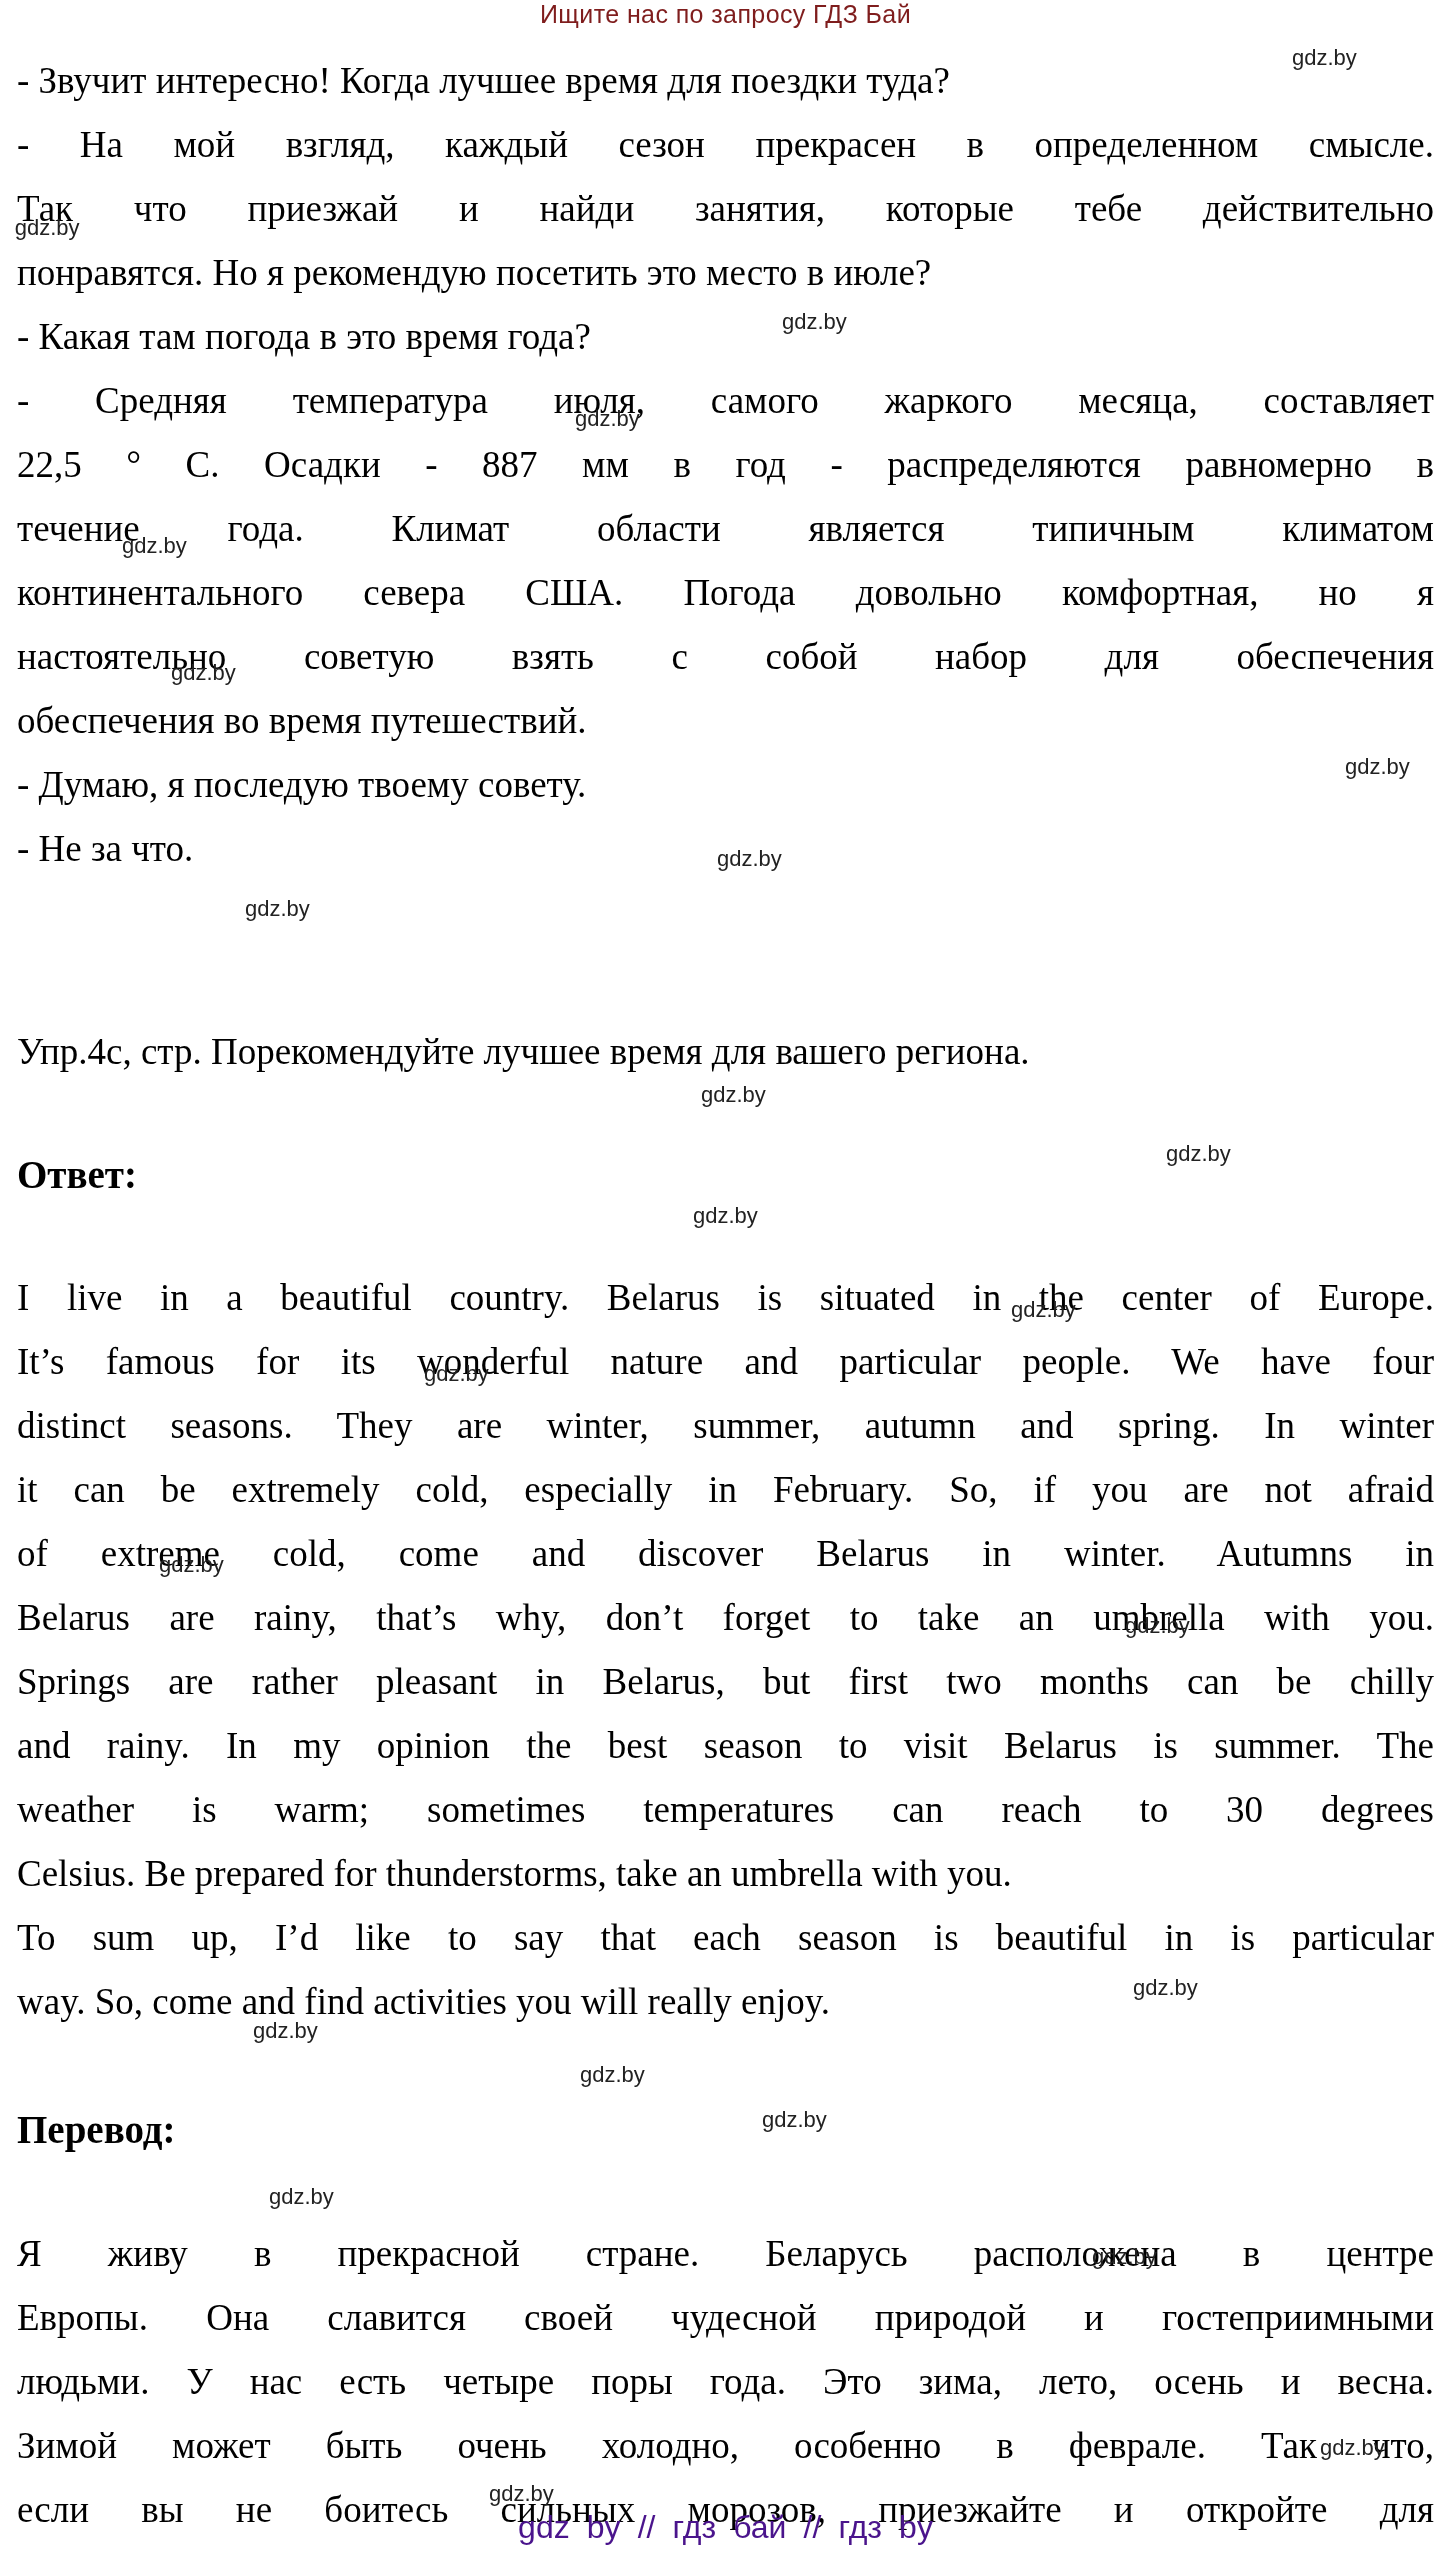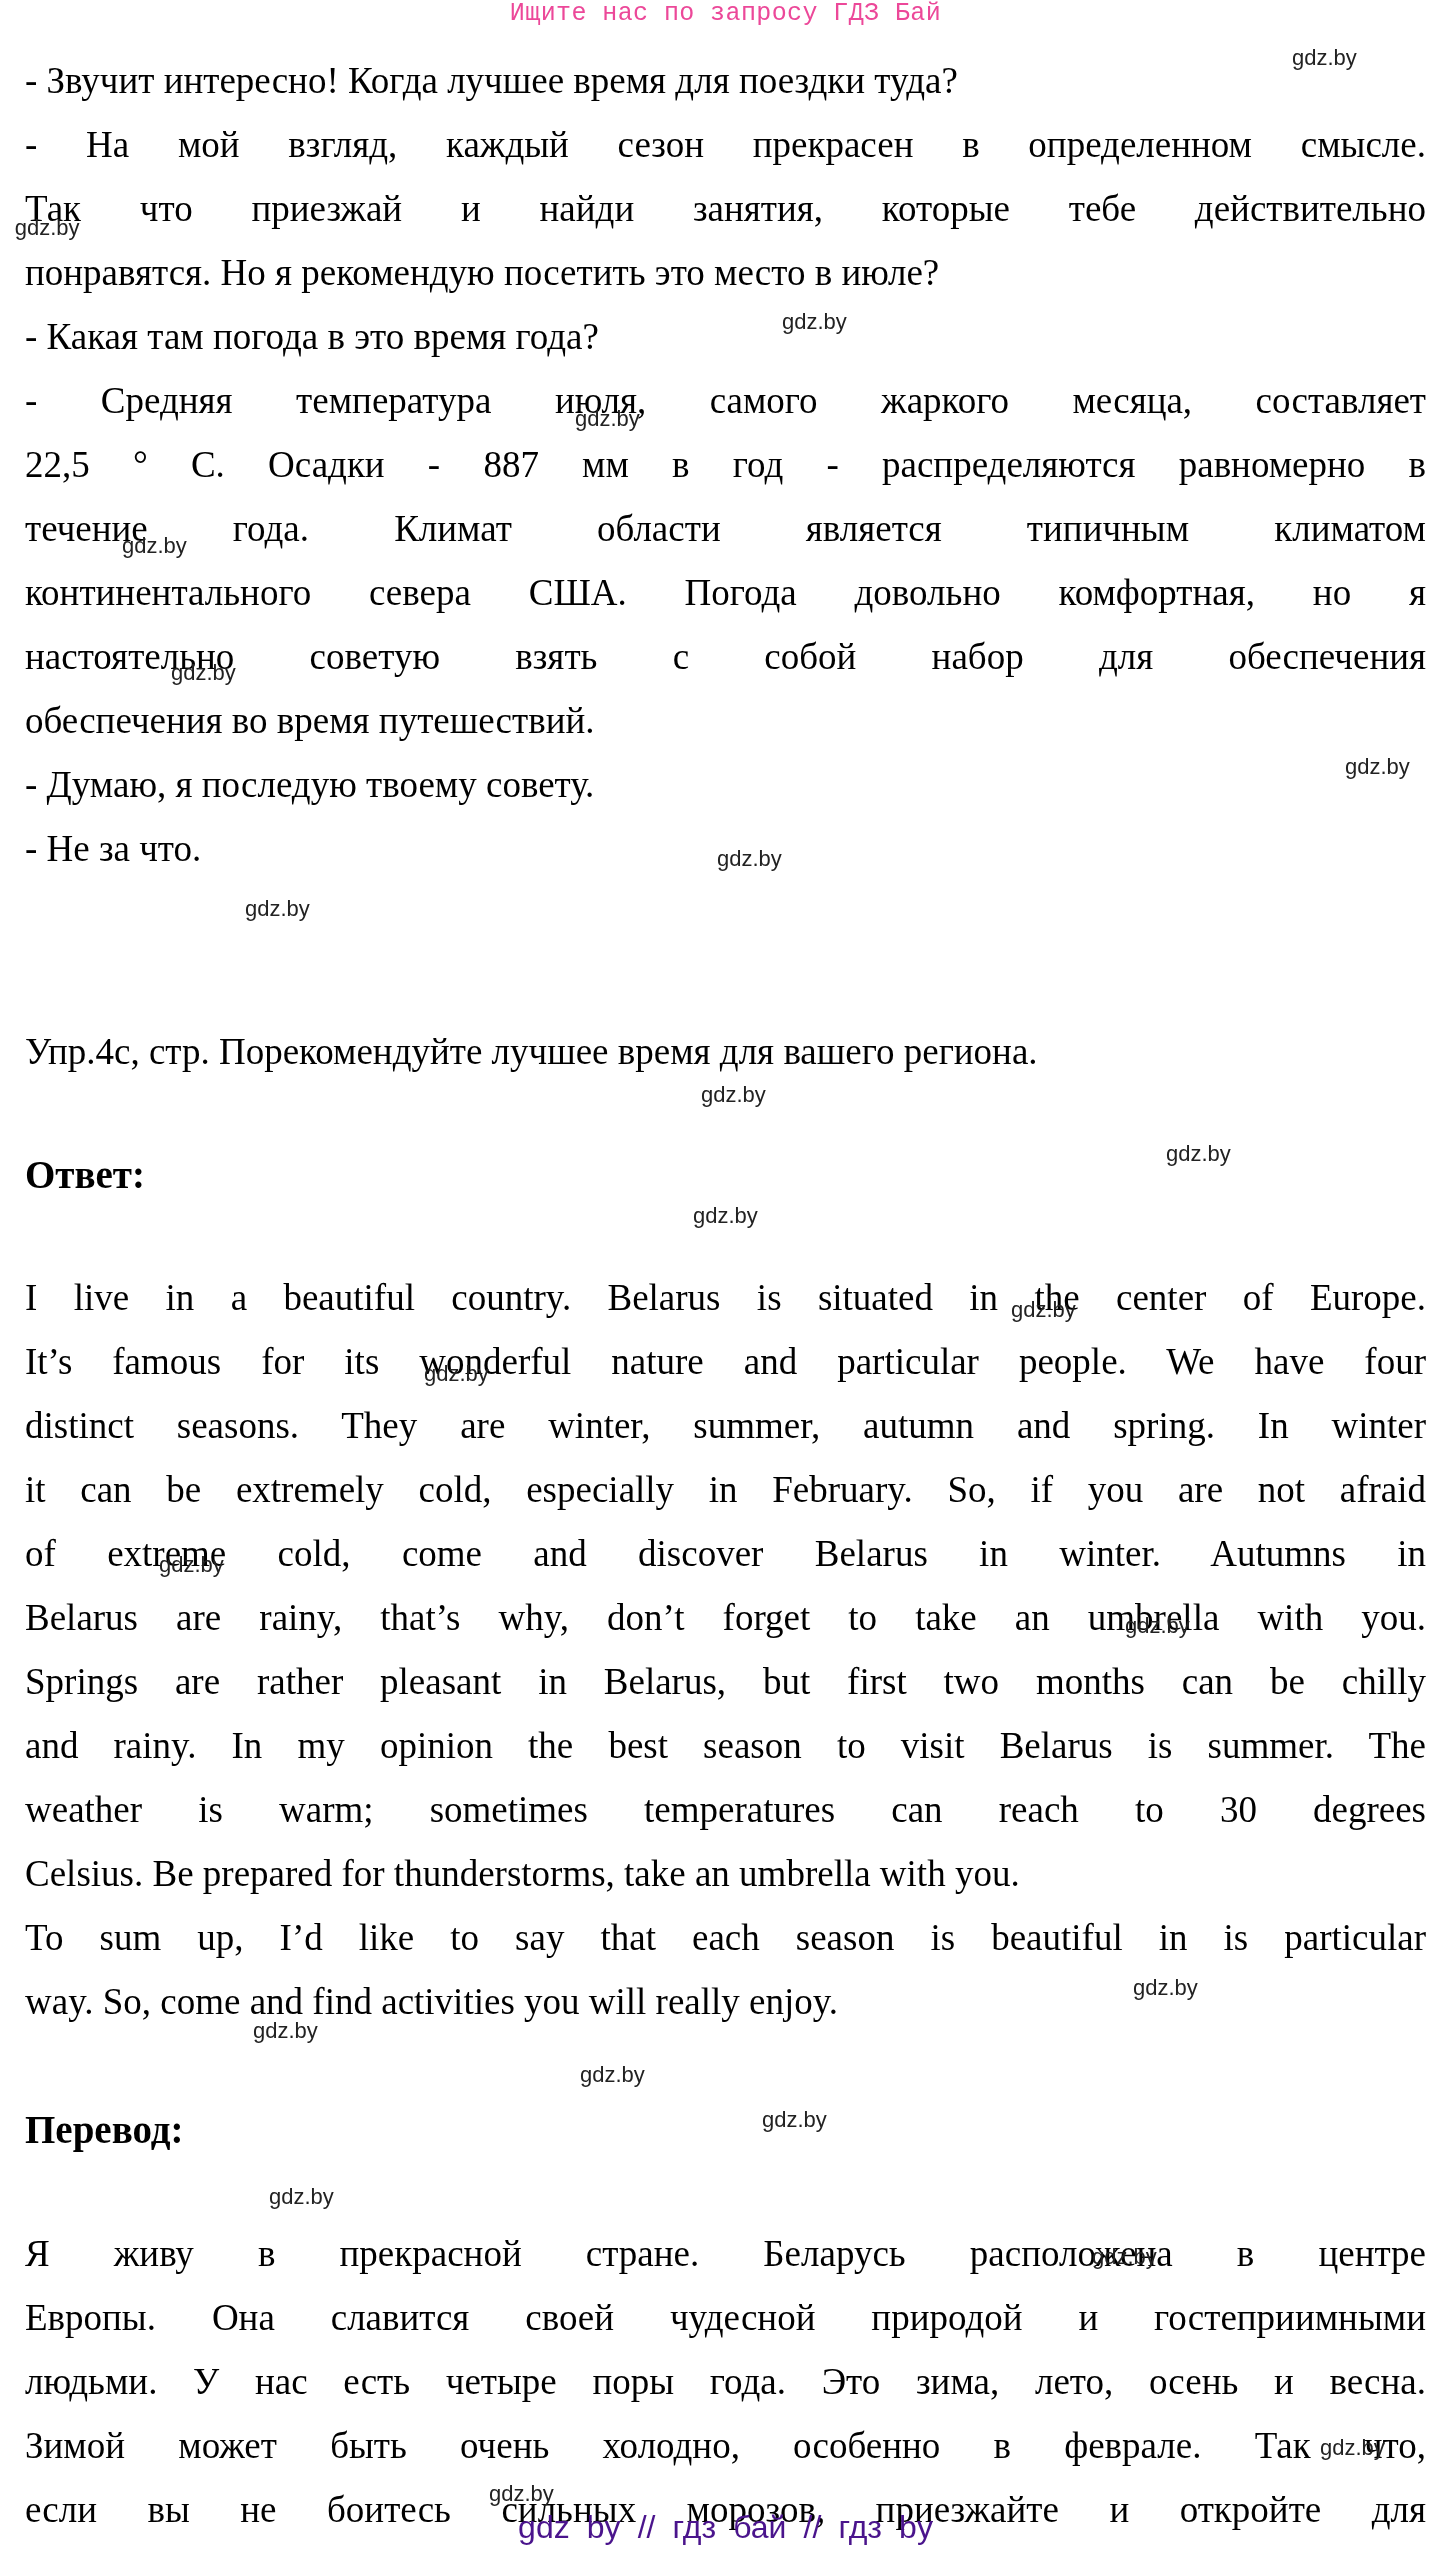--- a/index.html
+++ b/index.html
@@ -8,21 +8,21 @@
     background:#ffffff;color:#000000;
     font-family:"Liberation Serif","DejaVu Serif",serif;
     font-size:37px;
   }
   .page{position:relative;width:100%;height:100%;}
   .notice{
     height:24.5px;line-height:28px;text-align:center;
     font-family:"Liberation Sans","DejaVu Sans",sans-serif;
     font-size:25px;letter-spacing:0.4px;
   }
-  .content{padding:0 25px;}
+  .content{padding:0 17px;}
   .ln{line-height:64px;height:64px;white-space:normal;}
   .j{text-align:justify;text-align-last:justify;}
   .dialogue{margin-top:24.5px;}
   .title{margin-top:139px;}
   .ans-h{margin-top:59px;}
   .h{font-weight:bold;font-size:39px;}
   .eng{margin-top:59px;}
   .tr-h{margin-top:64px;}
   .rus{margin-top:60px;}
   .footer{
@@ -35,21 +35,21 @@
     position:absolute;
     font-family:"Liberation Sans","DejaVu Sans",sans-serif;
     font-size:22px;line-height:22px;
   }
 </style>
 </head>
 <body>
 
 <div class="page">
 
-  <div class="notice" style="color: #ec4899; font-family: Liberation Mono, monospace;">Ищите нас по запросу ГДЗ Бай</div>
+  <div class="notice" style="color: #7f1d1d;">Ищите нас по запросу ГДЗ Бай</div>
 
   <div class="content">
 
     <section class="dialogue">
       <div class="ln">- Звучит интересно! Когда лучшее время для поездки туда?</div>
       <div class="ln j">- На мой взгляд, каждый сезон прекрасен в определенном смысле.</div>
       <div class="ln j">Так что приезжай и найди занятия, которые тебе действительно</div>
       <div class="ln">понравятся. Но я рекомендую посетить это место в июле?</div>
       <div class="ln">- Какая там погода в это время года?</div>
       <div class="ln j">- Средняя температура июля, самого жаркого месяца, составляет</div>

